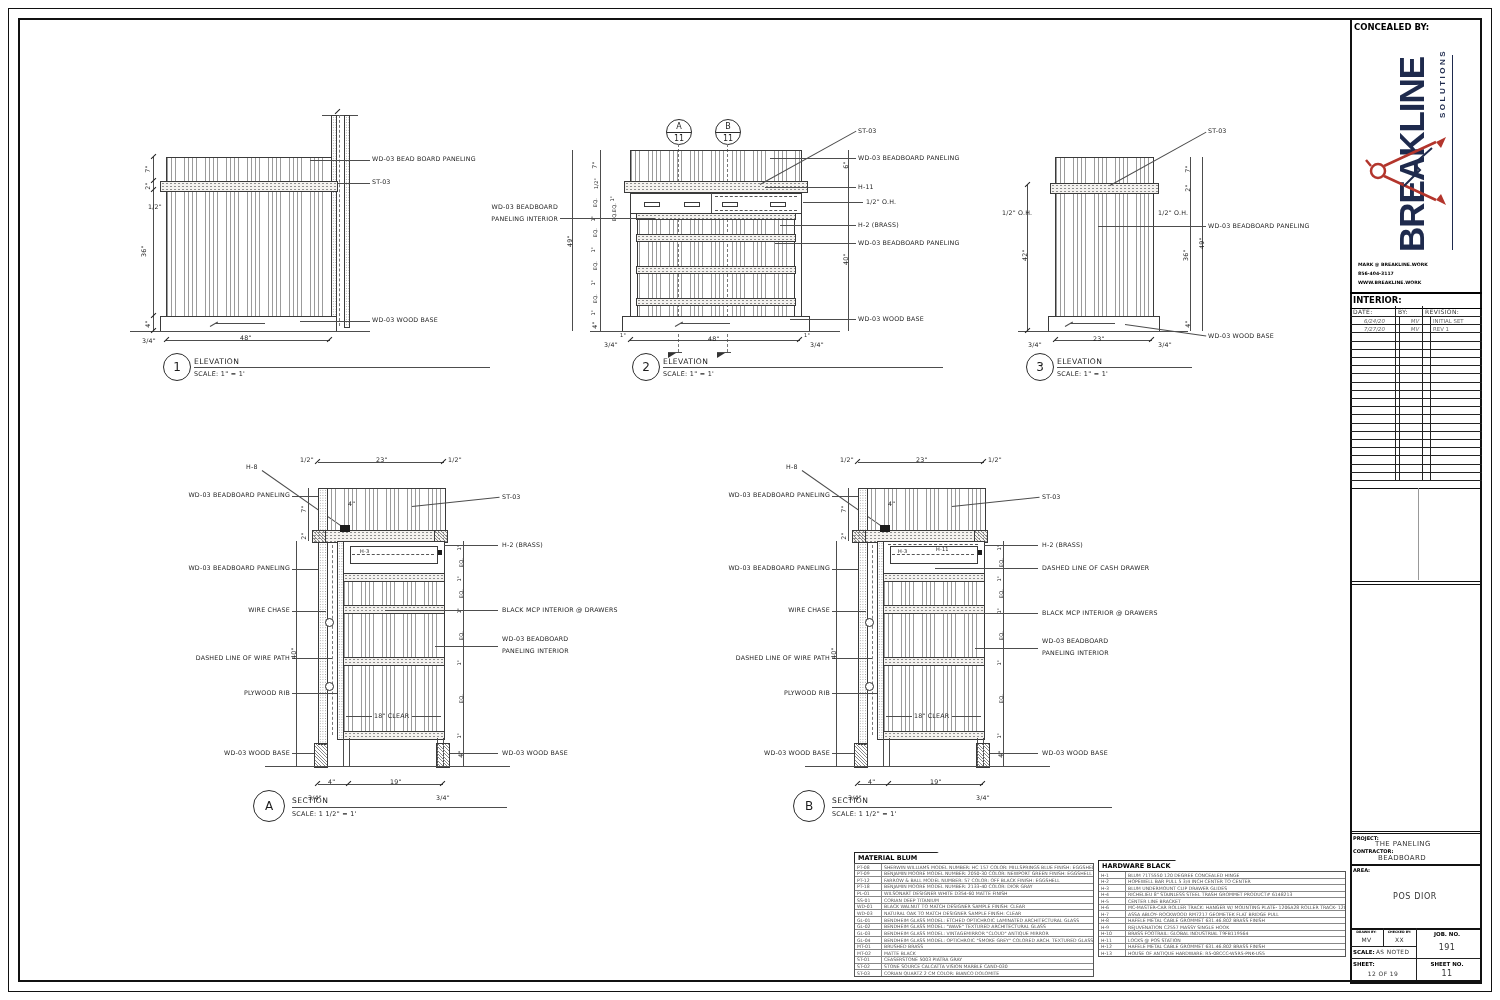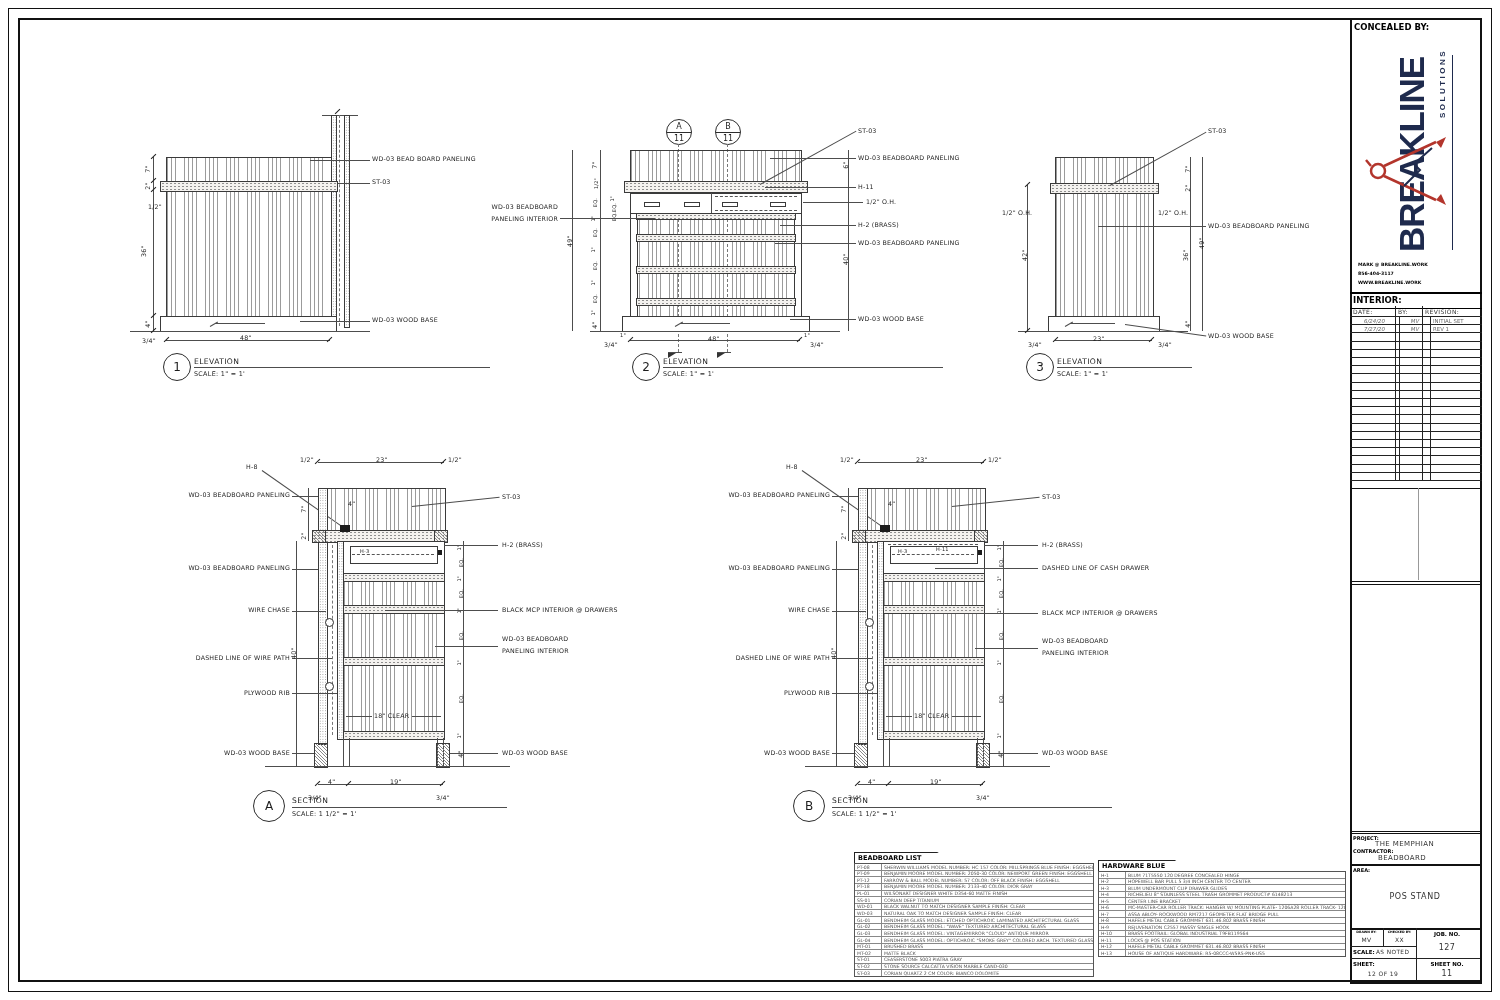--- a/index.html
+++ b/index.html
@@ -441,21 +441,21 @@
     <div class="lb" style="left:286px;top:345px;">3/4"</div>
     <div class="co" style="left:103px;top:340px;width:30px;height:30px;">
         <span>B</span>
       </div>
     <div class="cot" style="left:142px;top:346px;">SECTION</div>
     <div class="hl" style="left:142px;top:357px;width:280px;"></div>
     <div class="cos" style="left:142px;top:360px;">SCALE: 1 1/2" = 1'</div>
   </div>
 
   <div class="dw" style="left:852px;top:850px;width:244px;height:128px;">
-    <div class="ttab" style="left:2px;top:2px;width:96px;height:11px;">BEADBOARD LIST</div>
+    <div class="ttab" style="left:2px;top:2px;width:96px;height:11px;">MATERIAL BLUM</div>
     <div class="tbl" style="left:2px;top:13px;width:238px;height:112px;">
         <div class="trow">
           <div class="tcell c0">PT-08</div>
           <div class="tcell c1">SHERWIN WILLIAMS MODEL NUMBER: HC 157 COLOR: MILLSPRINGS BLUE FINISH: EGGSHELL</div>
         </div>
         <div class="trow">
           <div class="tcell c0">PT-09</div>
           <div class="tcell c1">BENJAMIN MOORE MODEL NUMBER: 2050-30 COLOR: NEWPORT GREEN FINISH: EGGSHELL</div>
         </div>
         <div class="trow">
@@ -515,21 +515,21 @@
           <div class="tcell c1">STONE SOURCE CALCATTA VISION MARBLE CAND-030</div>
         </div>
         <div class="trow">
           <div class="tcell c0">ST-03</div>
           <div class="tcell c1">CORIAN QUARTZ 2 CM COLOR: BIANCO DOLOMITE</div>
         </div>
       </div>
   </div>
 
   <div class="dw" style="left:1096px;top:858px;width:252px;height:102px;">
-    <div class="ttab" style="left:2px;top:2px;width:88px;height:11px;">HARDWARE BLUE</div>
+    <div class="ttab" style="left:2px;top:2px;width:88px;height:11px;">HARDWARE BLACK</div>
     <div class="tbl" style="left:2px;top:13px;width:246px;height:84px;">
         <div class="trow">
           <div class="tcell c0">H-1</div>
           <div class="tcell c1">BLUM 71T5550 120 DEGREE CONCEALED HINGE</div>
         </div>
         <div class="trow">
           <div class="tcell c0">H-2</div>
           <div class="tcell c1">HOPEWELL BAR PULL 5 3/4 INCH CENTER TO CENTER</div>
         </div>
         <div class="trow">
@@ -709,40 +709,40 @@
           <div class="tcell c2"></div>
         </div>
       </div>
 
     <div class="frame" style="left:0;top:470px;width:130px;height:92px;"></div>
     <div class="vl" style="left:68px;top:470px;height:92px;background:#999;"></div>
     <div class="frame" style="left:0;top:566px;width:130px;height:246px;"></div>
 
     <div class="frame" style="left:0;top:815px;width:130px;height:31px;"></div>
     <div class="lab" style="left:3px;top:817px;font-size:5px;">PROJECT:</div>
-    <div class="cad" style="left:25px;top:822px;font-size:7px;">THE MEMPHIAN</div>
+    <div class="cad" style="left:25px;top:822px;font-size:7px;">THE PANELING</div>
     <div class="lab" style="left:3px;top:830px;font-size:5px;">CONTRACTOR:</div>
     <div class="cad" style="left:28px;top:836px;font-size:7px;">BEADBOARD</div>
 
     <div class="frame" style="left:0;top:846px;width:130px;height:64px;"></div>
     <div class="lab" style="left:3px;top:849px;font-size:5px;">AREA:</div>
-    <div class="cad" style="left:0;top:874px;width:130px;text-align:center;font-size:8px;letter-spacing:.6px;">POS STAND</div>
+    <div class="cad" style="left:0;top:874px;width:130px;text-align:center;font-size:8px;letter-spacing:.6px;">POS DIOR</div>
 
     <div class="frame2" style="left:0;top:910px;width:128px;height:52px;"></div>
     <div class="vl" style="left:33px;top:910px;height:18px;background:#222;"></div>
     <div class="vl" style="left:66px;top:910px;height:30px;background:#222;"></div>
     <div class="hl" style="left:0;top:928px;width:66px;background:#222;"></div>
     <div class="hl" style="left:0;top:940px;width:130px;background:#222;"></div>
     <div class="vl" style="left:66px;top:940px;height:22px;background:#222;"></div>
     <div class="lab" style="left:0;top:912px;width:33px;text-align:center;font-size:3.2px;">DRAWN BY:</div>
     <div class="cad" style="left:0;top:918px;width:33px;text-align:center;font-size:6px;">MV</div>
     <div class="lab" style="left:33px;top:912px;width:33px;text-align:center;font-size:3.2px;">CHECKED BY:</div>
     <div class="cad" style="left:33px;top:918px;width:33px;text-align:center;font-size:6px;">XX</div>
     <div class="lab" style="left:66px;top:913px;width:62px;text-align:center;font-size:5.5px;">JOB. NO.</div>
-    <div class="cad" style="left:66px;top:925px;width:62px;text-align:center;font-size:8px;">127</div>
+    <div class="cad" style="left:66px;top:925px;width:62px;text-align:center;font-size:8px;">191</div>
     <div class="lab" style="left:3px;top:931px;font-size:5.5px;">SCALE:</div>
     <div class="cad" style="left:26px;top:931px;font-size:5.8px;">AS NOTED</div>
     <div class="lab" style="left:3px;top:943px;font-size:5.5px;">SHEET:</div>
     <div class="cad" style="left:0;top:952px;width:66px;text-align:center;font-size:6px;">12 OF 19</div>
     <div class="lab" style="left:66px;top:943px;width:62px;text-align:center;font-size:5.5px;">SHEET NO.</div>
     <div class="cad" style="left:66px;top:951px;width:62px;text-align:center;font-size:8px;">11</div>
   </div>
 </div>
 
 </body></html>

